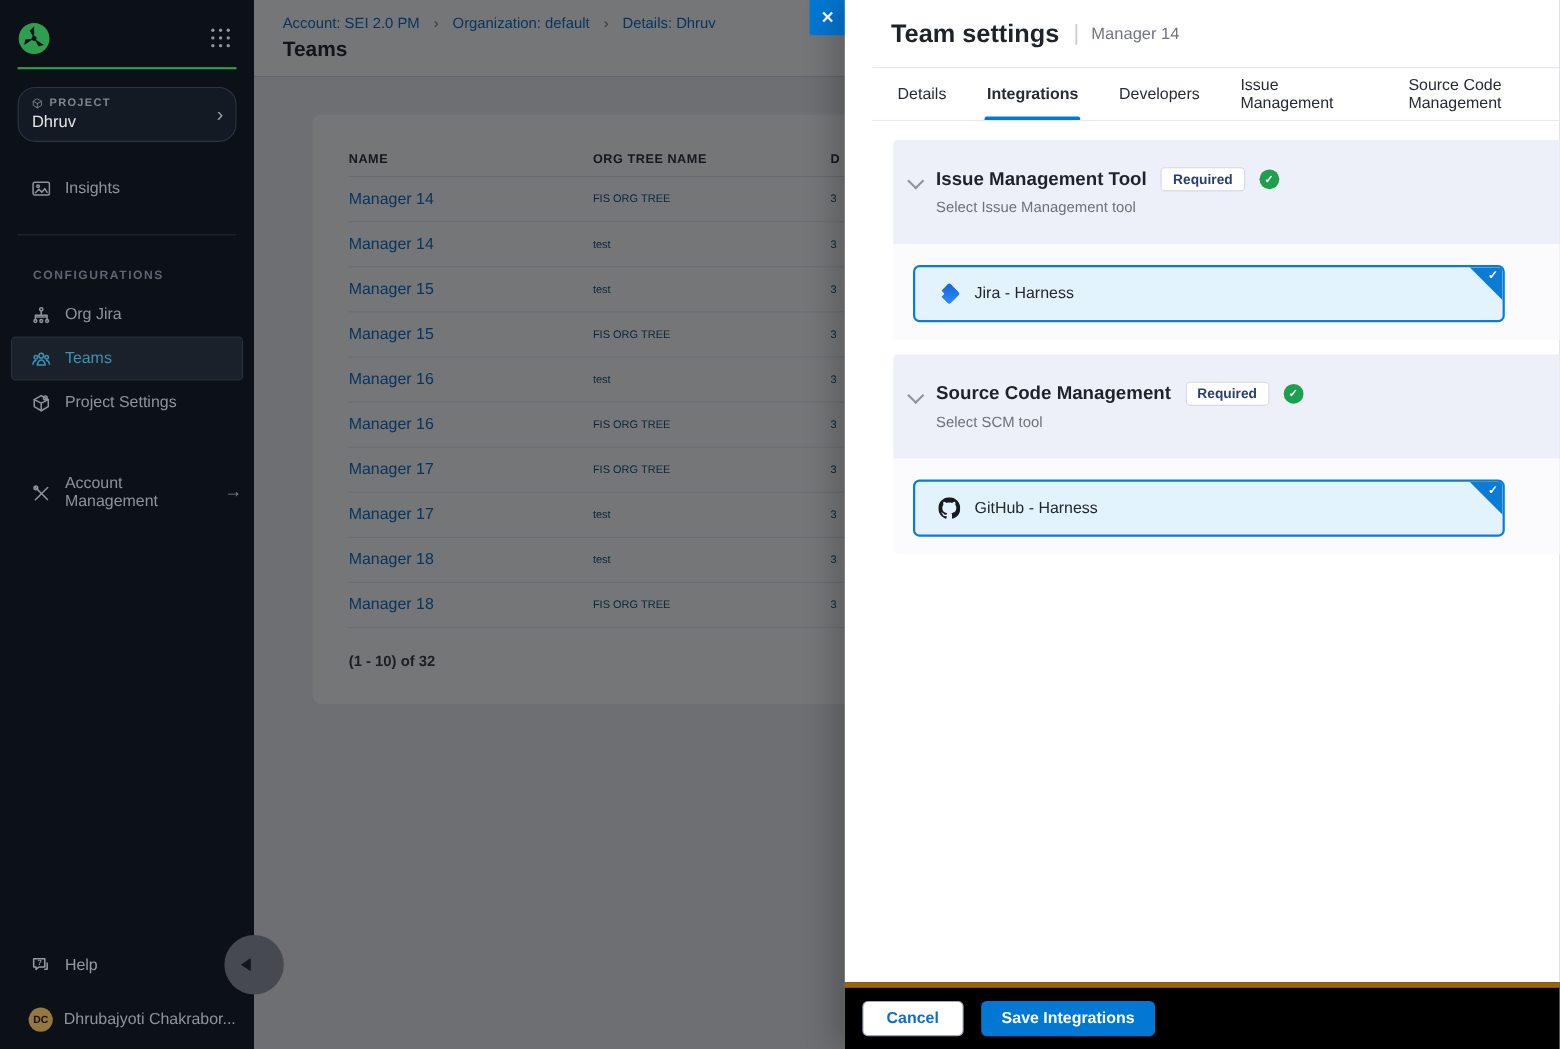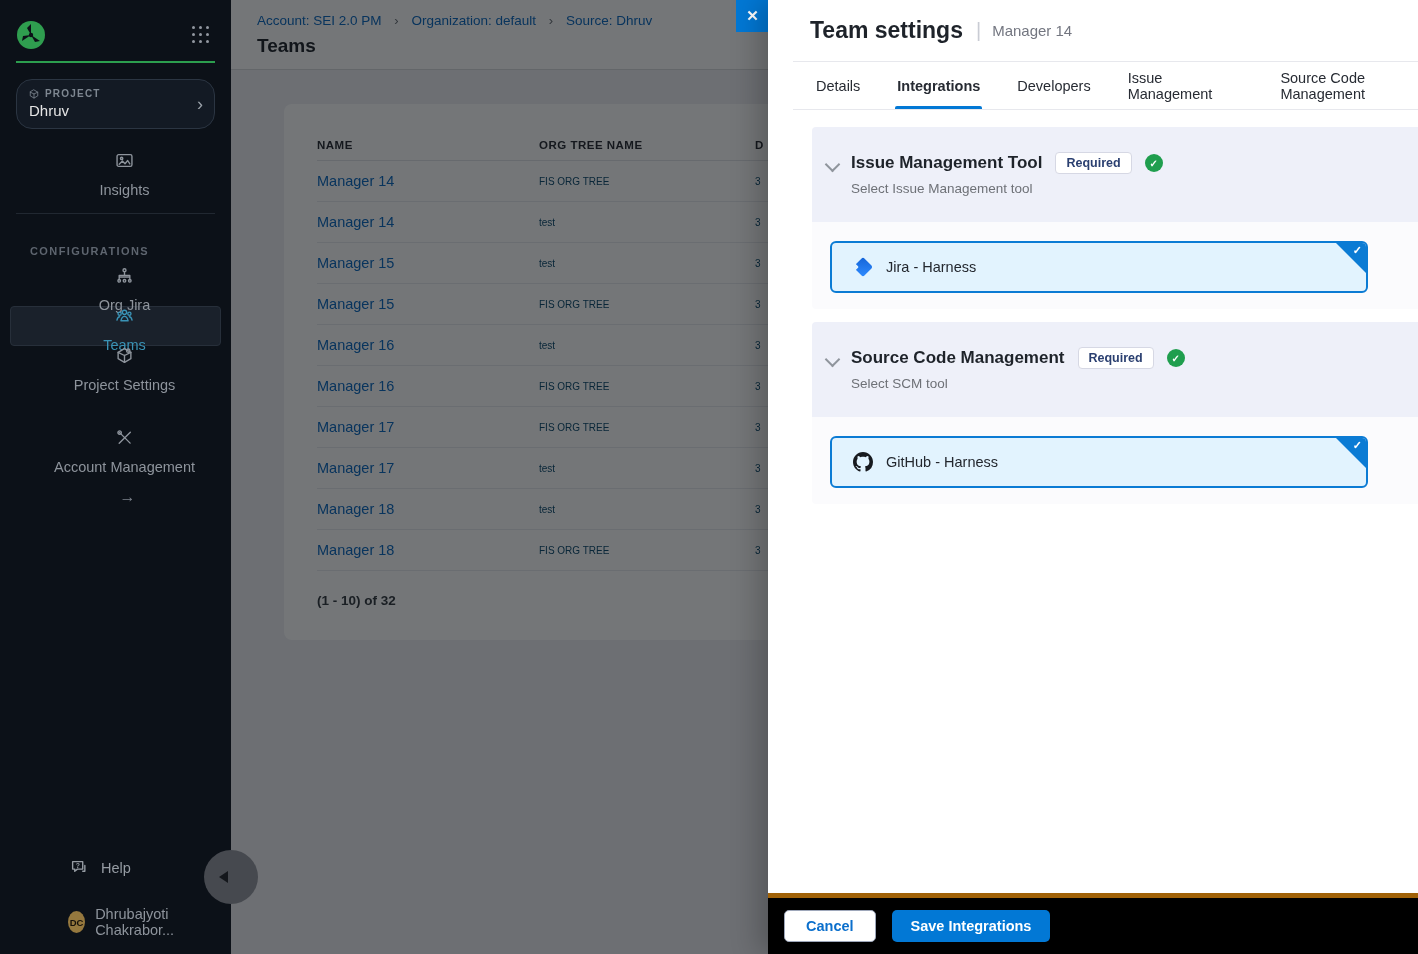--- a/index.html
+++ b/index.html
@@ -11,29 +11,29 @@
   .sb-header{display:flex;align-items:flex-start;padding:14px 16px 0 16px;position:relative;}
   .logo{width:30px;height:30px;flex:0 0 30px;margin-top:6px;}
   .app-title{margin-left:10px;width:118px;font-size:13px;font-weight:700;color:#bcc0c6;line-height:16px;}
   .dots{position:absolute;right:22px;top:26px;display:grid;grid-template-columns:repeat(3,3px);gap:4px;}
   .dots i{width:3px;height:3px;background:#9298a0;border-radius:50%;}
   .sb-green-line{height:2px;background:#2c9e4e;margin:11px 16px 0 16px;}
   .project-box{margin:16px 16px 0 16px;background:#131a24;border:1px solid #2b3542;border-radius:16px;padding:8px 12px 9px 12px;position:relative;}
   .proj-label{display:flex;align-items:center;gap:6px;font-size:10px;font-weight:700;letter-spacing:1.2px;color:#7e8791;}
   .proj-name{font-size:15px;color:#e5e5e5;margin-top:3px;}
   .proj-chev{position:absolute;right:11px;top:15px;color:#99a0a8;font-size:18px;line-height:18px;}
-  .nav-item{height:38px;display:flex;align-items:center;gap:13px;padding-left:18px;margin:0 10px;font-size:14.5px;color:#8e949c;border-radius:4px;border:1px solid transparent;flex-direction:column;}
+  .nav-item{height:38px;display:flex;align-items:center;gap:13px;padding-left:18px;margin:0 10px;font-size:14.5px;color:#8e949c;border-radius:4px;border:1px solid transparent;}
   .nav-item svg{flex:0 0 17px;}
   .nav-item.first{margin-top:22px;}
   .nav-item.active{background:#1a212b;border-color:#272f3a;color:#3a93b6;}
   .sb-divider{height:1px;background:#212831;margin:22px 16px 0 16px;}
   .sb-caption{font-size:11px;font-weight:700;letter-spacing:1.4px;color:#5e656f;margin:31px 0 9px 30px;}
   .acct{margin-top:42px;}
   .acct .arrow{margin-left:6px;font-size:16px;color:#7d838c;}
-  .sb-bottom{position:absolute;left:0;right:14px;bottom:0;padding-bottom:16px;padding-left:42px;}
+  .sb-bottom{position:absolute;left:0;right:14px;bottom:0;padding-bottom:16px;}
   .help-row{display:flex;align-items:center;gap:13px;padding-left:28px;color:#969ca3;font-size:14.5px;margin-bottom:30px;}
   .user-row{display:flex;align-items:center;gap:10px;padding-left:26px;}
   .avatar{width:22px;height:22px;border-radius:50%;background:#95783e;color:#15100a;font-size:9.5px;font-weight:700;display:flex;align-items:center;justify-content:center;}
   .user-name{font-size:14.5px;color:#8e949c;}
 
   
   .main{position:absolute;left:231px;top:0;right:0;bottom:0;background:#eef0f4;}
   .main-header{height:70px;background:#fff;border-bottom:1px solid #d8dade;padding:13px 0 0 26px;box-sizing:border-box;}
   .breadcrumb{font-size:13.5px;}
   .breadcrumb a{color:#0b69c1;text-decoration:none;}
@@ -194,21 +194,21 @@
     </div>
   </div>
 
   <div class="main">
     <div class="main-header">
       <div class="breadcrumb">
         <a href="#">Account: SEI 2.0 PM</a>
         <span class="crumb-sep">›</span>
         <a href="#">Organization: default</a>
         <span class="crumb-sep">›</span>
-        <a href="#">Source: Dhruv</a>
+        <a href="#">Details: Dhruv</a>
       </div>
       <div class="page-title">Teams</div>
     </div>
 
     <div class="content-card">
       <div class="tbl">
         <div class="tbl-row tbl-head">
           <span>NAME</span>
           <span>ORG TREE NAME</span>
           <span>D</span>

